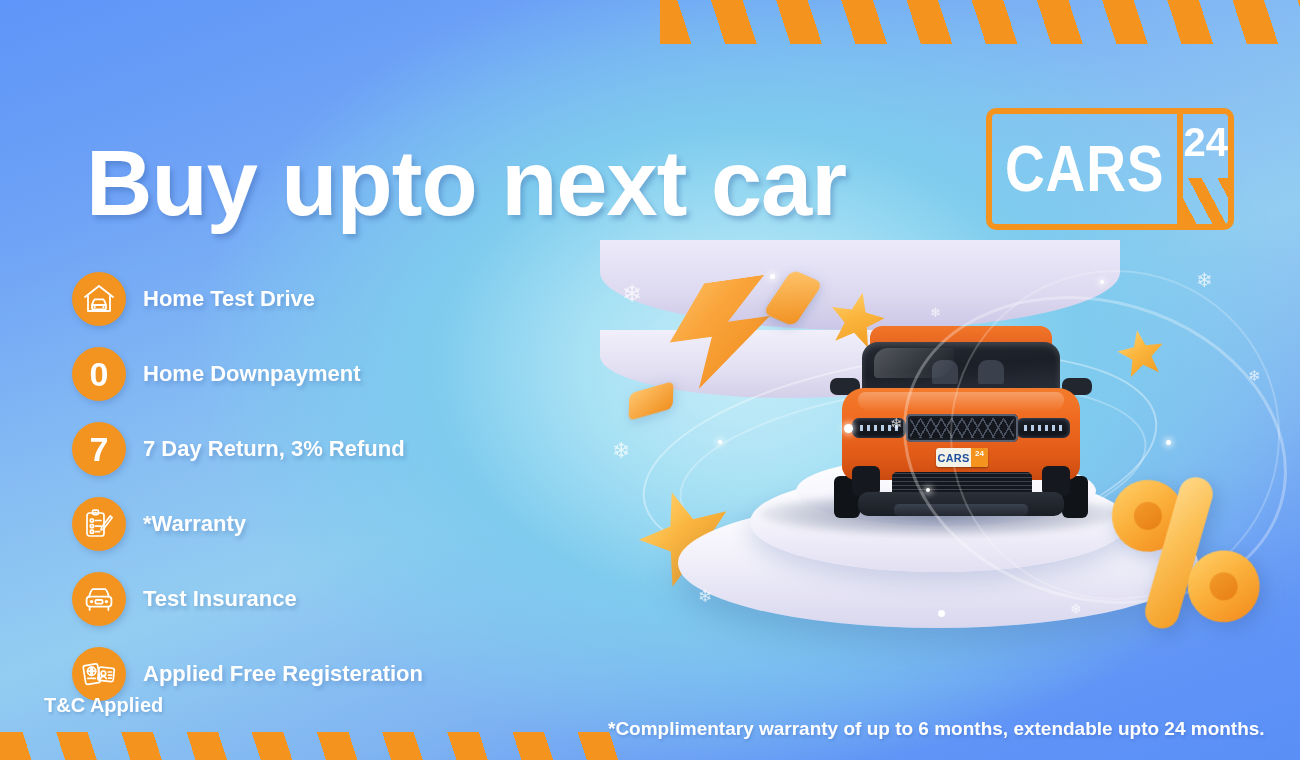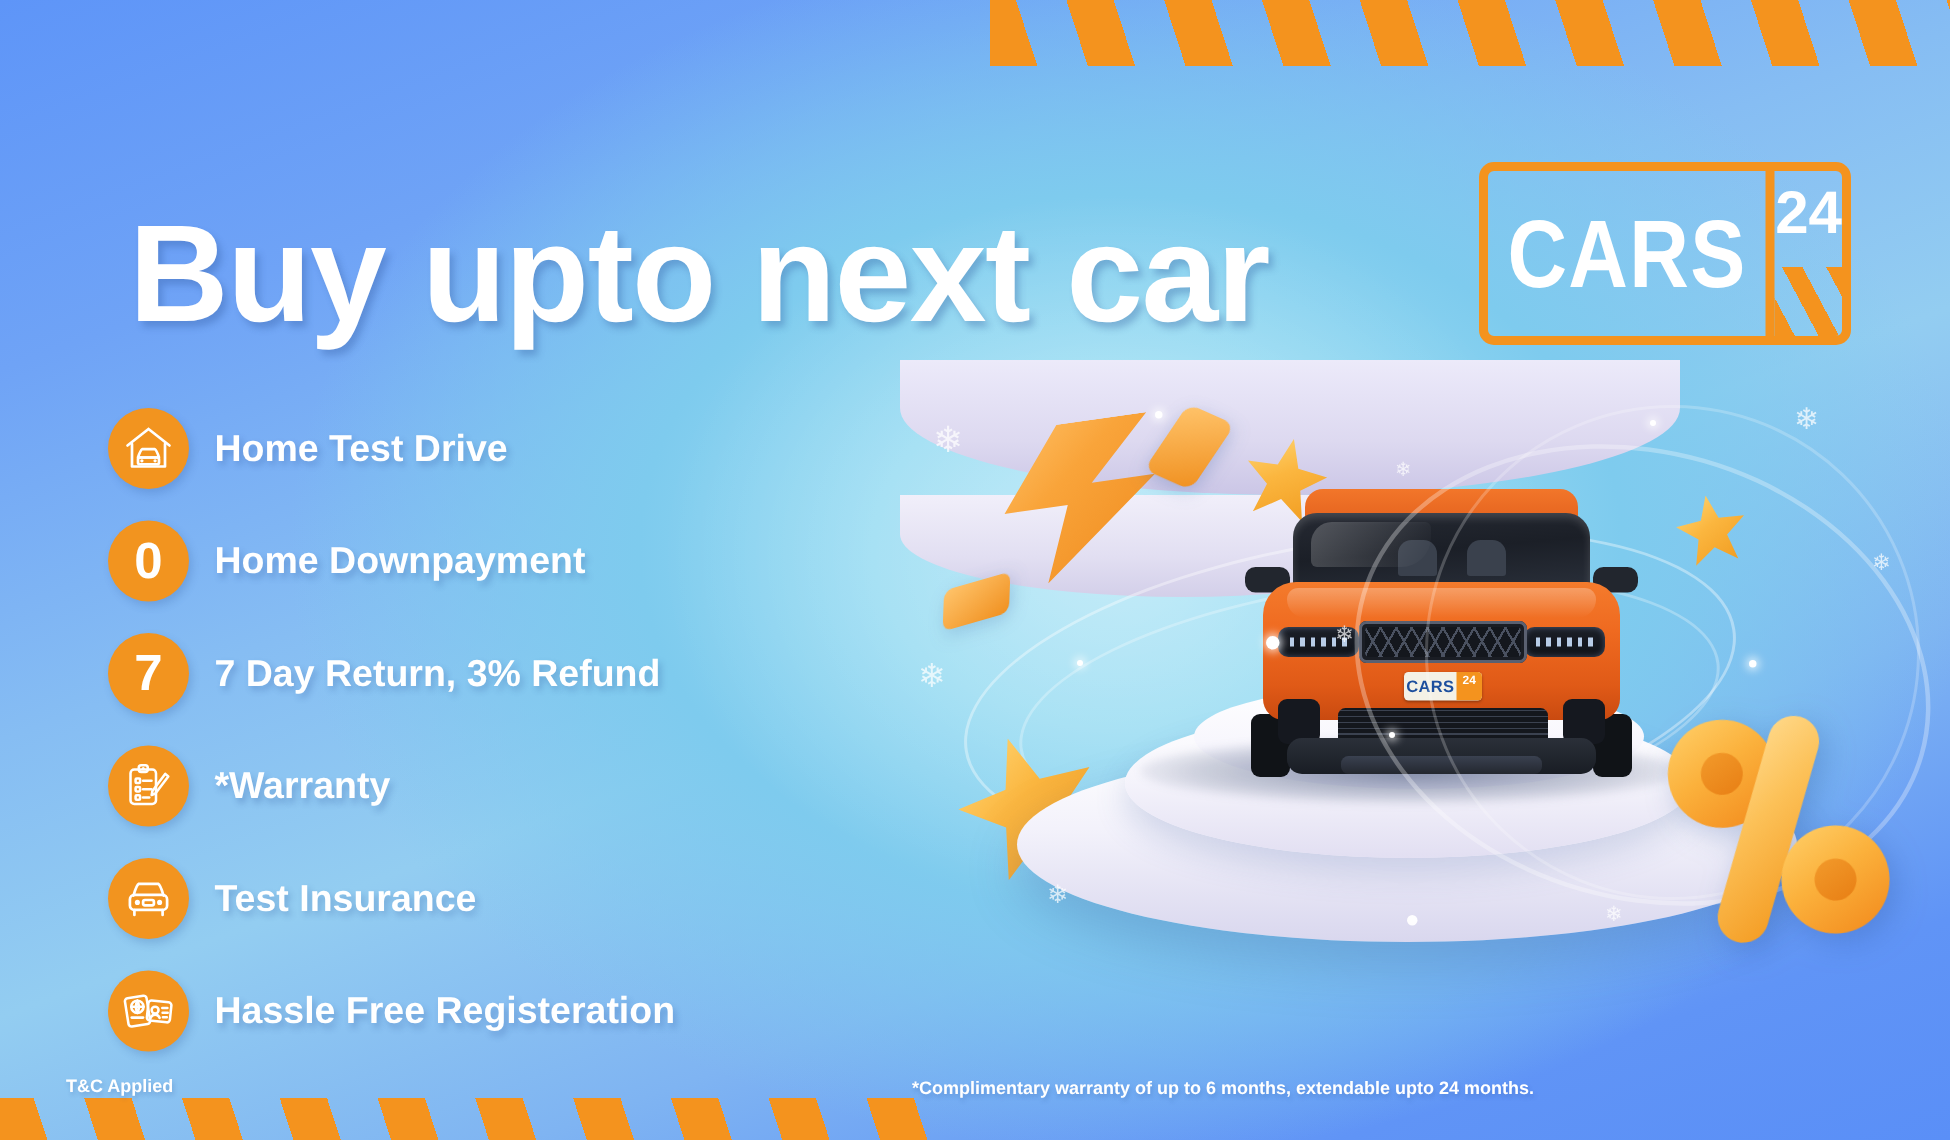--- a/index.html
+++ b/index.html
@@ -87,35 +87,34 @@
     border-radius:50%;
     background:#f2941f;
     display:flex; align-items:center; justify-content:center;
     box-shadow:2px 3px 6px rgba(40,80,150,.22);
   }
   .feat-badge svg { display:block; }
   .feat-num {
     font-size:34px; font-weight:bold; color:#ffffff; line-height:1;
   }
   .feat-label {
-    font-size:25px; font-weight:bold; color:#ffffff;
+    font-size:22px; font-weight:bold; color:#ffffff;
     white-space:nowrap;
     text-shadow:2px 3px 4px rgba(40,80,150,.28);
   }
 
   
   #tc {
     position:absolute; left:44px; top:694px;
-    font-size:12px; font-weight:bold; color:#ffffff;
+    font-size:20px; font-weight:bold; color:#ffffff;
     text-shadow:1px 2px 3px rgba(40,80,150,.25);
-    margin-top:23px;
   }
   #disclaimer {
     position:absolute; left:608px; top:718px;
-    font-size:12px; font-weight:bold; color:#ffffff;
+    font-size:19px; font-weight:bold; color:#ffffff;
     text-shadow:1px 2px 3px rgba(40,80,150,.25);
     white-space:nowrap;
   }
 
   
   #hero { position:absolute; left:600px; top:240px; width:700px; height:440px; }
 
   .podium {
     position:absolute; border-radius:50%;
   }
@@ -407,21 +406,21 @@
           <rect x="3.4" y="5.6" width="14.6" height="19" rx="2" transform="rotate(-9 10.7 15.1)"></rect>
           <circle cx="10.6" cy="12.2" r="4.1"></circle>
           <path d="M6.5 12.2 H14.7 M10.6 8.1 q2.1 4.1 0 8.2 q-2.1-4.1 0-8.2"></path>
           <path d="M6.8 19.4 H14.4"></path>
           <rect x="17.4" y="8.6" width="15.4" height="13.4" rx="2" transform="rotate(6 25.1 15.3)"></rect>
           <circle cx="22.4" cy="14.4" r="2.3"></circle>
           <path d="M19.4 19.6 q1-2.2 3-2.2 q2 0 3 2.2"></path>
           <path d="M27.2 13 H30.6 M27.4 16.1 H30.8 M27.6 19.2 H30.2"></path>
         </svg>
       </div>
-      <div class="feat-label">Hassle Free Registeration</div>
+      <div class="feat-label">Applied Free Registeration</div>
     </div>
 
   </div>
 
   <div id="hero">
 
     <div class="swirl" id="swirl1"></div>
     <div class="swirl" id="swirl2"></div>
 
     <div class="prop" id="bolt-big"></div>

